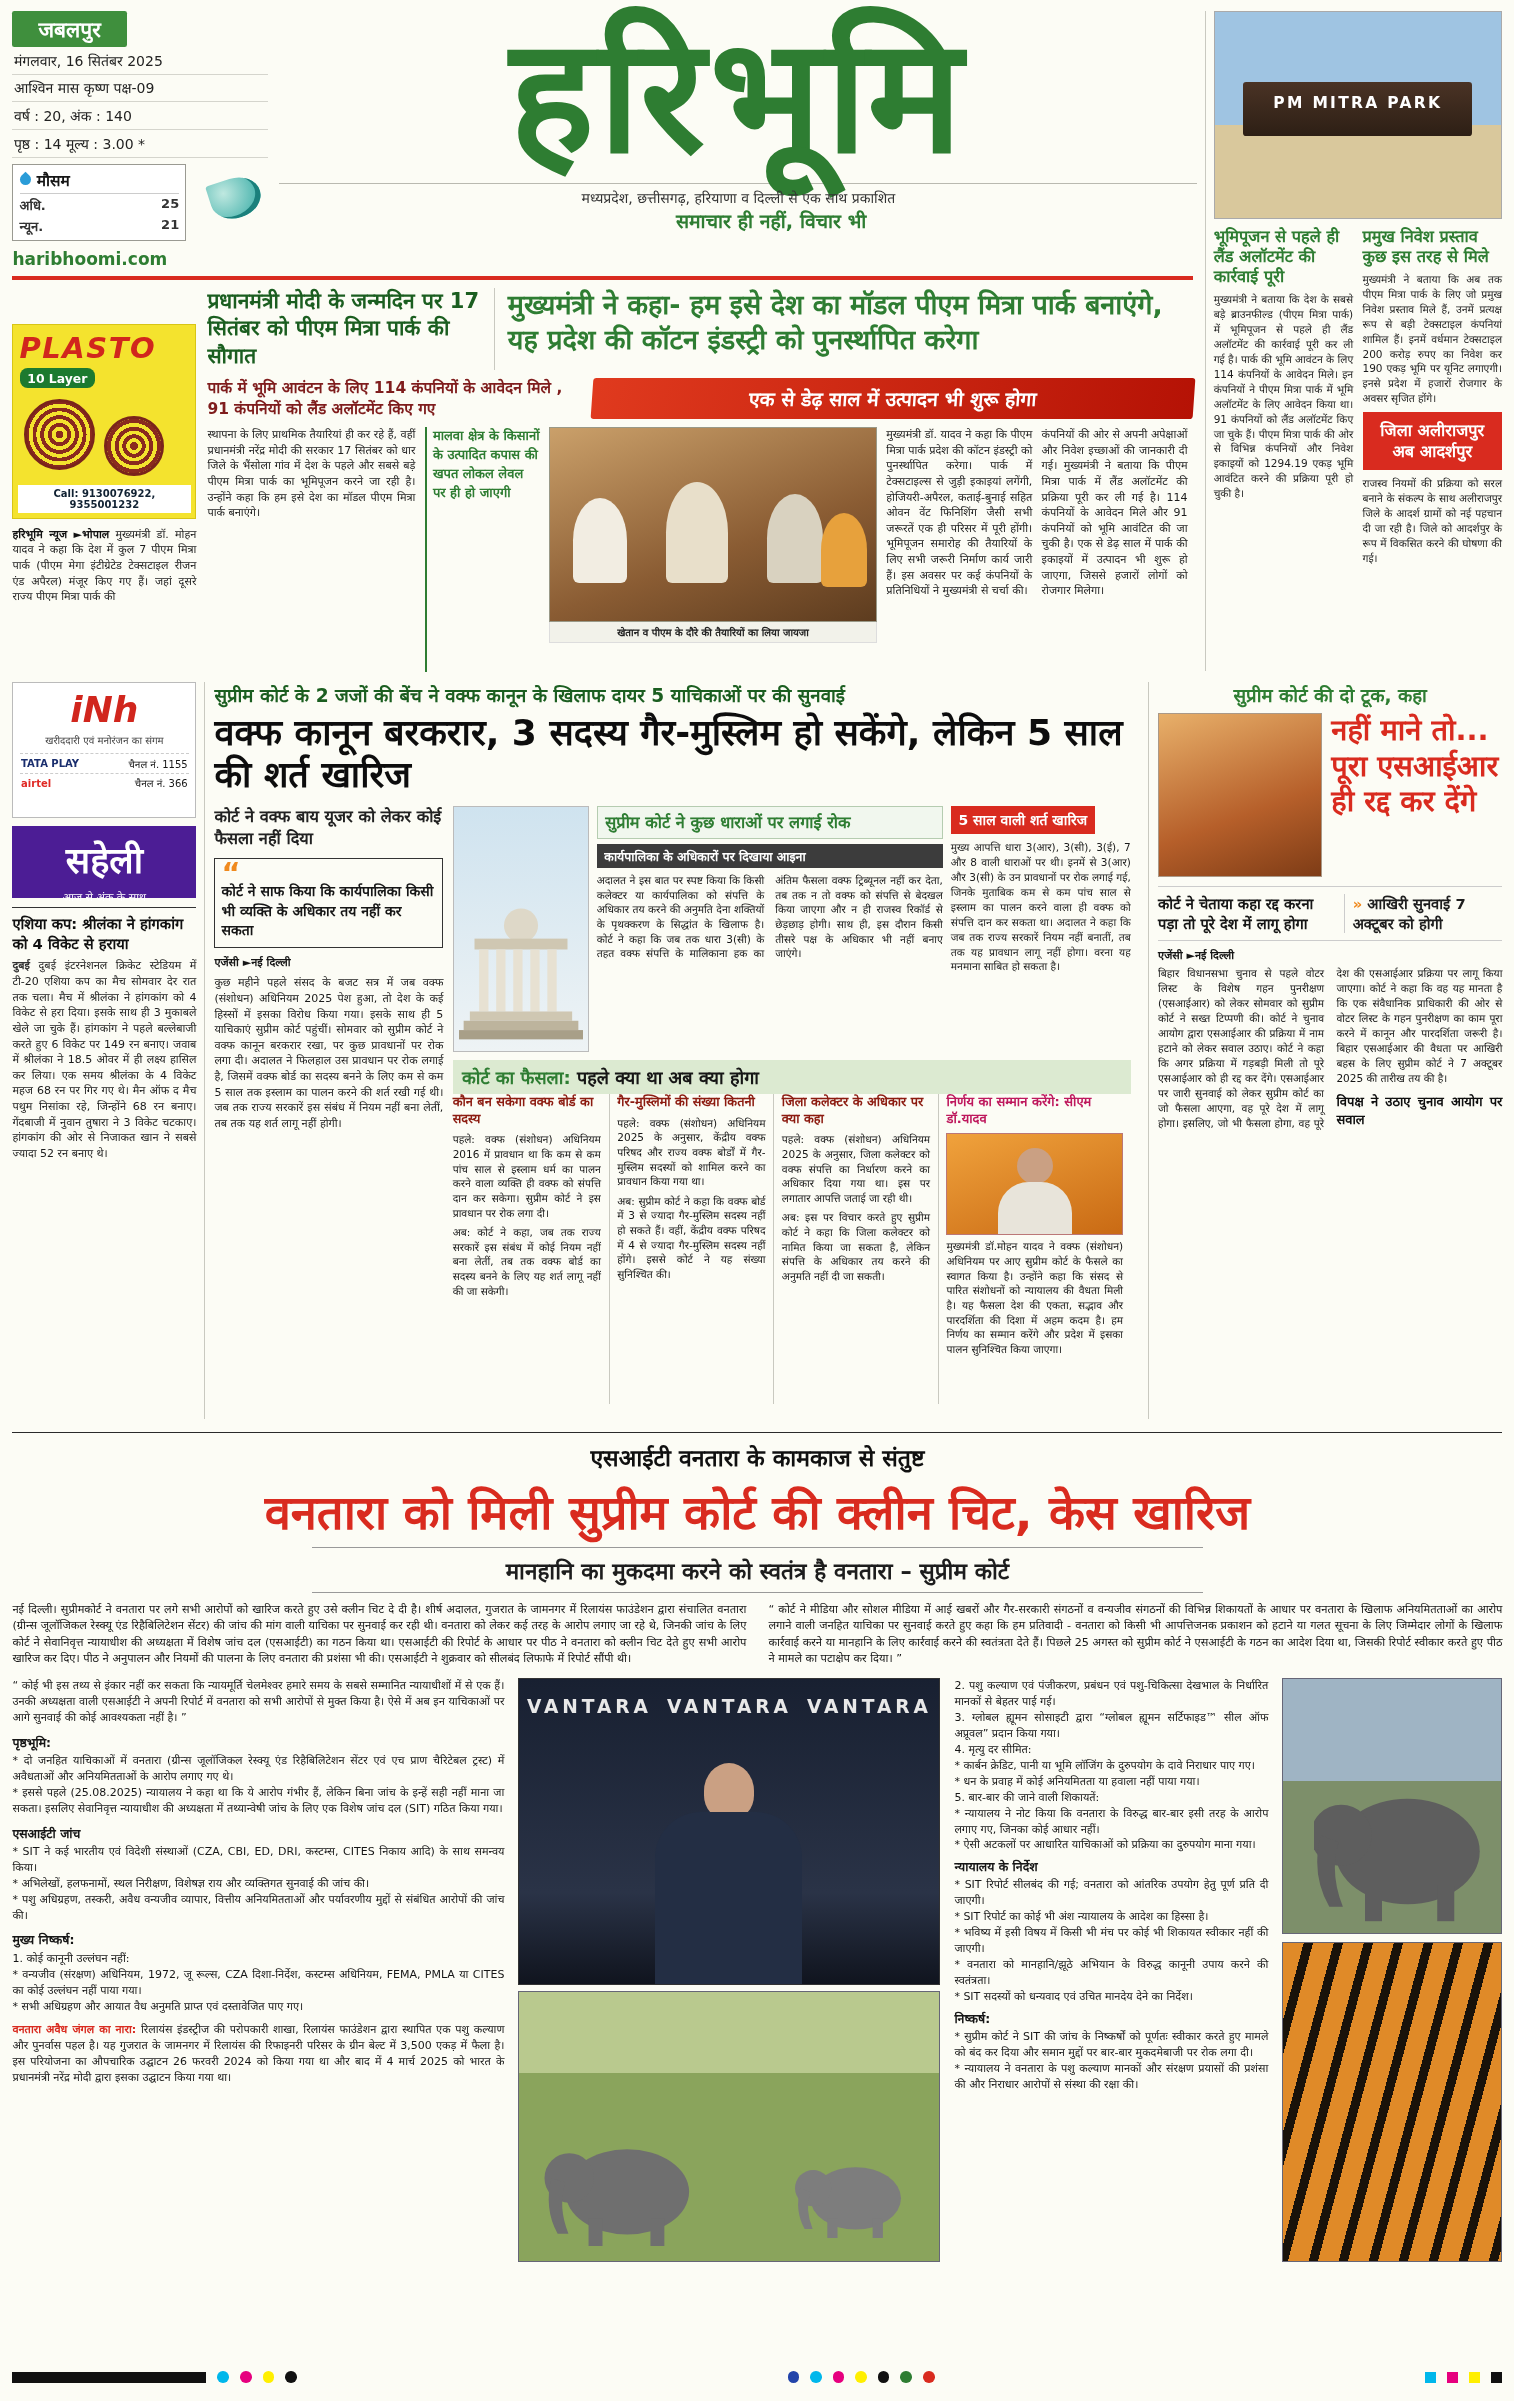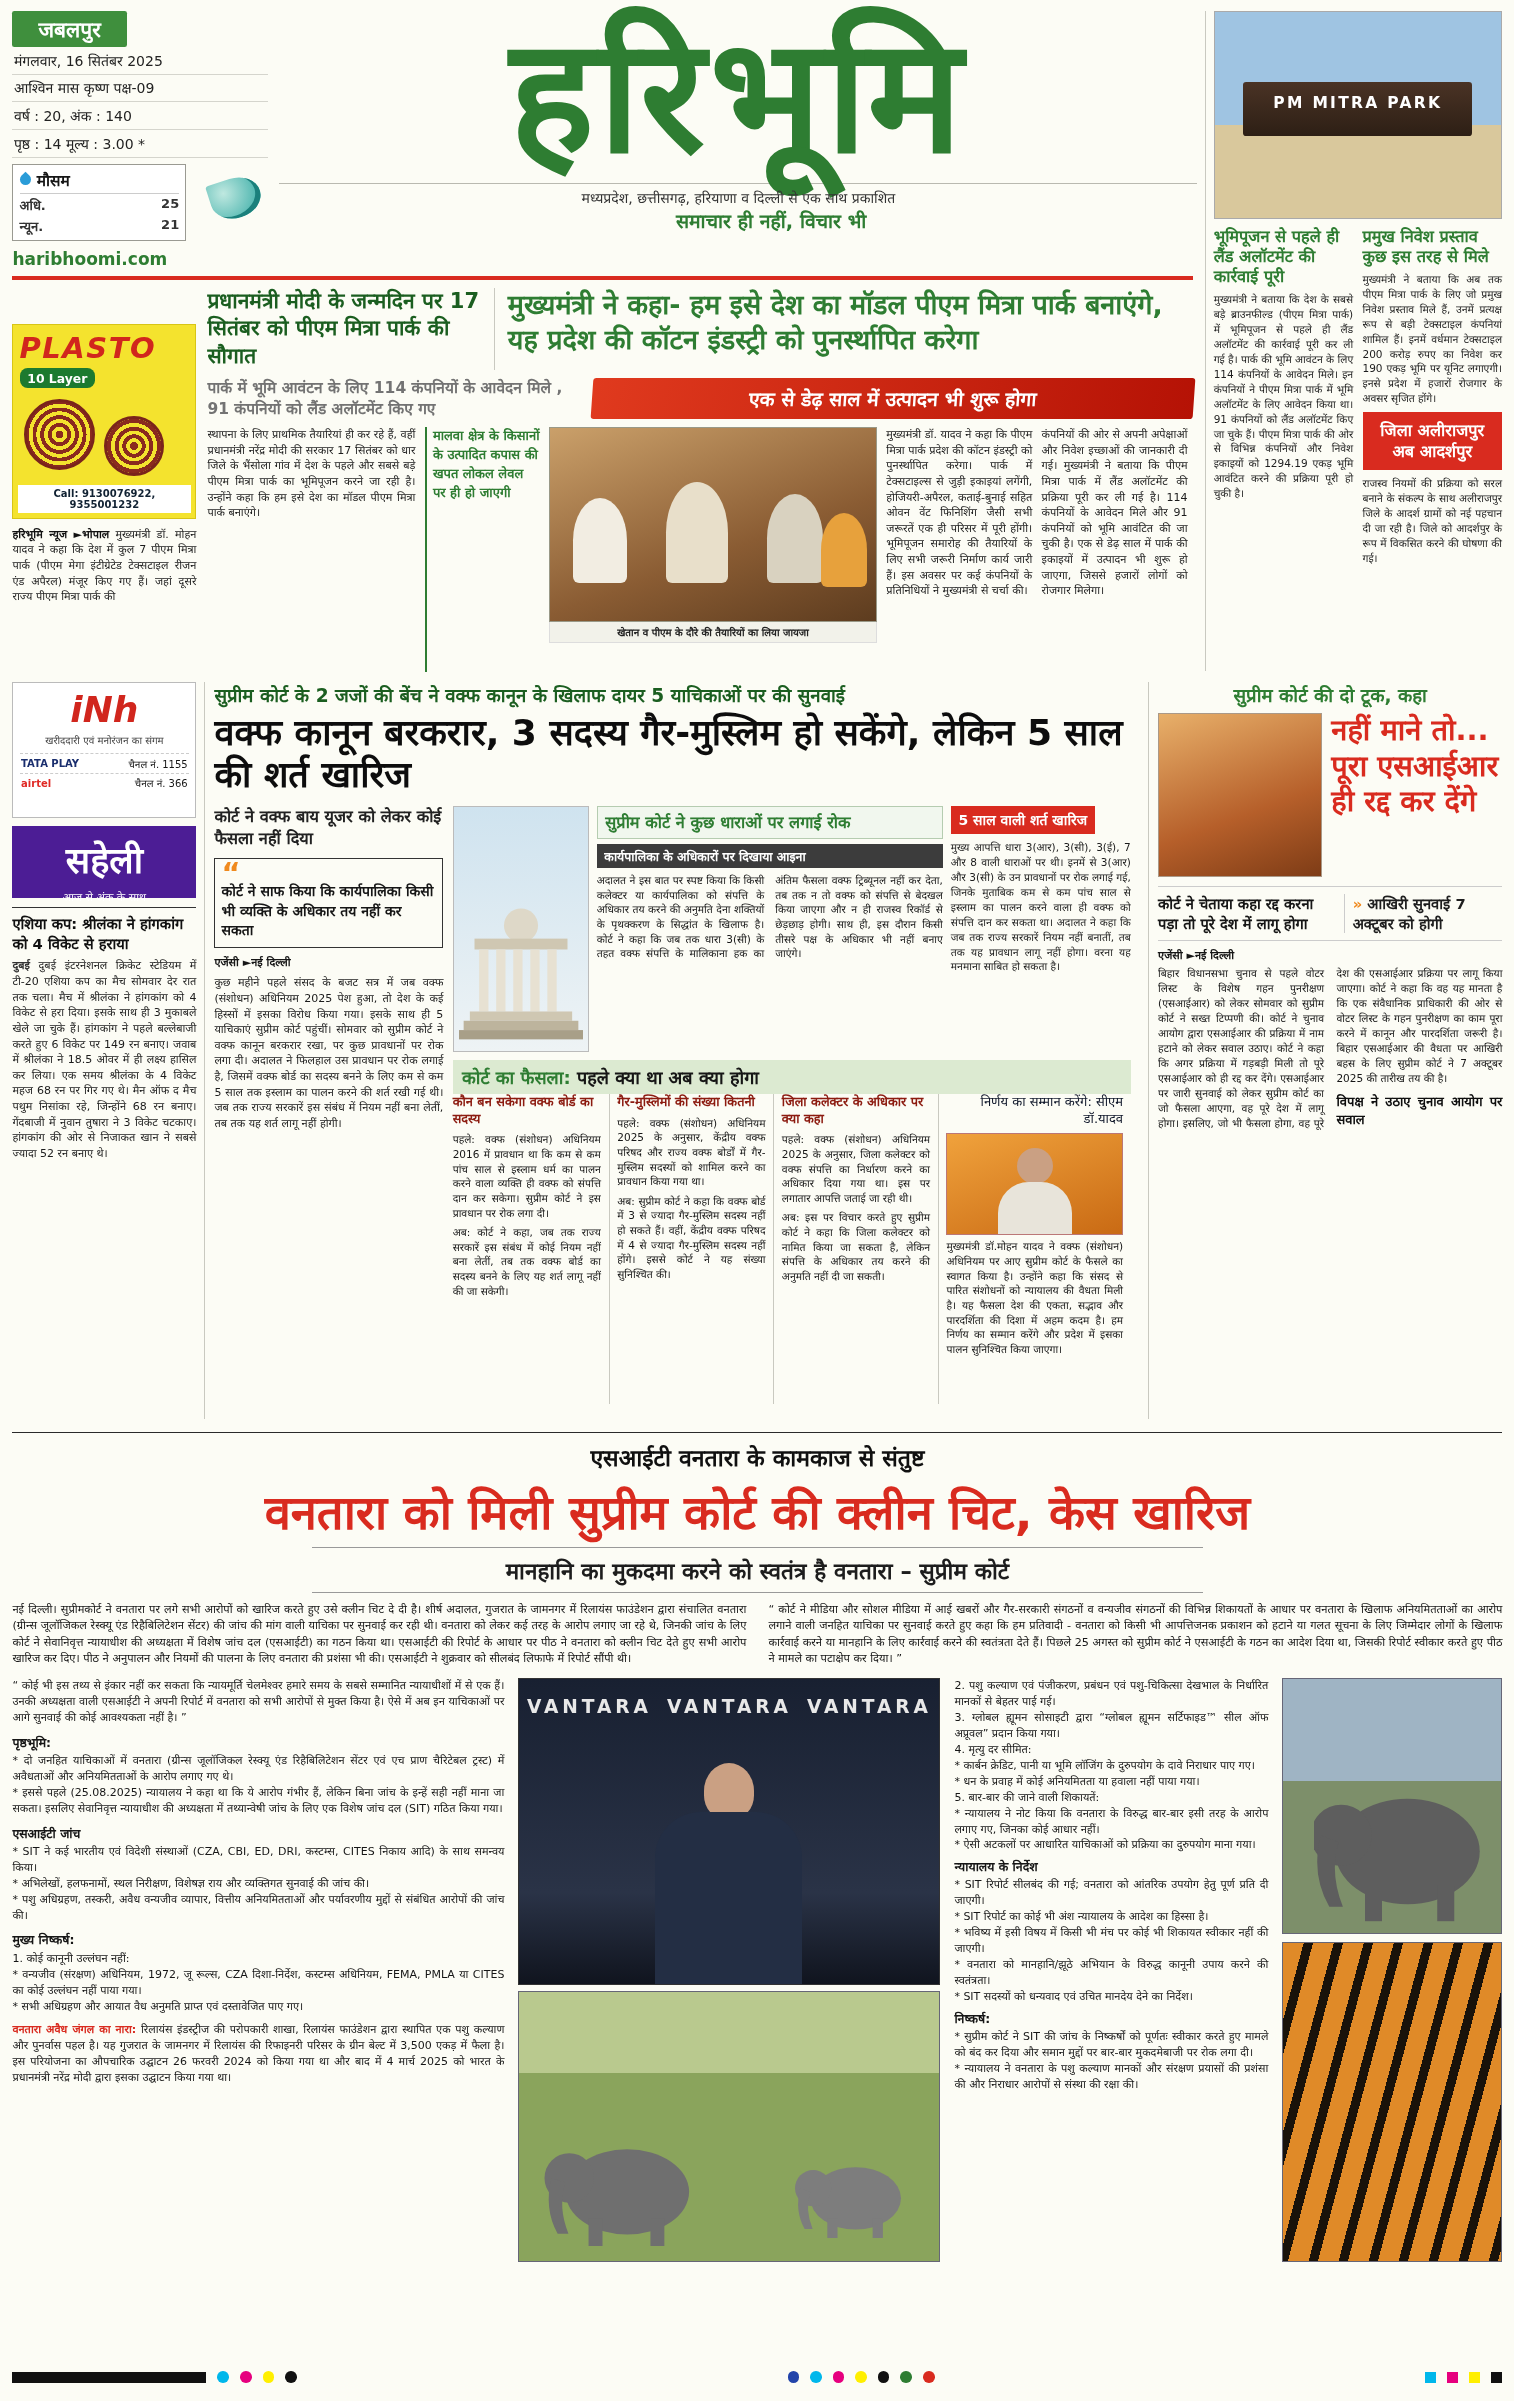--- a/index.html
+++ b/index.html
@@ -54,21 +54,21 @@
         background:repeating-radial-gradient(circle, #8a2a1f 0 3.9px, #f4e32e 3.9px 7.7px); border:3.1px solid #7a241b;}
   .coil.c1{left:11px; top:74px;}
   .coil.c2{left:91px; top:91px; width:60px; height:60px;}
   .plasto-phone{position:absolute; left:4.6px; right:4.6px; bottom:4.6px; background:#fff; font-size:10px; font-weight:bold; text-align:center; padding:3.1px 1.5px; color:#123;}
   .lead-left p{margin-top:7.7px;}
   .lead-main{flex:1; display:flex; flex-direction:column;}
   .lead-headrow{display:flex; gap:12.4px;}
   .side-head{width:288px; font-size:21px; line-height:1.3; color:var(--dgreen); font-weight:bold; border-right:0.8px solid #c9c9c0; padding-right:11px;}
   .main-head{flex:1; font-size:27px; line-height:1.28; color:var(--green); font-weight:bold;}
   .lead-subrow{display:flex; gap:12.4px; margin-top:7.7px; align-items:flex-start;}
-  .subhead{width:372px; font-size:15.5px; font-weight:bold; color:#737373; line-height:1.35;}
+  .subhead{width:372px; font-size:15.5px; font-weight:bold; color:#7f1d1d; line-height:1.35;}
   .banner-red{flex:1; background:linear-gradient(100deg,#e03a1e,#b51205); color:#fff; font-size:19.4px; font-weight:bold; text-align:center; padding:7px 4.6px; border-radius:3.1px; transform:skewX(-4deg);}
   .lead-body{display:flex; gap:9.3px; margin-top:7.7px; flex:1;}
   .lead-body .col{width:208px;}
   .lead-body .c34{width:146px;}
   .pull-green{width:115px; font-size:13px; font-weight:bold; color:var(--green); line-height:1.45; border-left:2.3px solid var(--green); padding-left:6.2px;}
   .meet-photo{width:328px;}
   .meet-photo .ph{position:relative; height:195px; background:linear-gradient(160deg,#caa06a,#8a5c33 60%,#5d3c1f); border:0.8px solid #998; overflow:hidden;}
   .fig{position:absolute; border-radius:50% 50% 6.2px 6.2px;}
   .meet-photo figcaption{font-size:10px; font-weight:bold; text-align:center; padding:3.1px 1.5px; color:#222; background:#f2f2ea; border:0.8px solid #ddd; border-top:none;}
 
@@ -106,21 +106,21 @@
   .reject{width:180px;}
   .reject-tag{display:inline-block; background:var(--red); color:#fff; font-weight:bold; font-size:14px; padding:4.6px 7.7px; margin-bottom:6.2px;}
   .decision-bar{margin-top:7.7px; background:#dcead1; padding:5.4px 9.3px; font-size:18px; font-weight:bold;}
   .decision-bar .lab{color:var(--green);}
   .decision-cols{display:flex; margin-top:0; flex:1;}
   .dcol{flex:1; padding:0 7.7px; border-right:0.8px solid #c9c9c0;}
   .dcol:first-child{padding-left:0;}
   .dcol-title{font-size:12.8px; font-weight:bold; color:#8c1b10; line-height:1.3; margin-bottom:4.6px;}
   .dcol p{font-size:10.5px; line-height:1.4; text-align:justify; margin-bottom:4.6px;}
   .dcol.cm{flex:none; width:192px; border-right:none;}
-  .cm-head{font-size:13px; font-weight:normal; color:#0f172a; line-height:1.3;text-align:right;}
+  .cm-head{font-size:13px; font-weight:bold; color:#be185d; line-height:1.3;}
   .cm-photo{height:102px; margin:4.6px 0; background:linear-gradient(160deg,#f0a23c,#c96a14); border:0.8px solid #b77; position:relative; overflow:hidden;}
   .cm-photo .head{position:absolute; left:50%; top:14px; width:36px; height:36px; margin-left:-18px; background:#caa083; border-radius:50%;}
   .cm-photo .body{position:absolute; left:50%; top:48px; width:74px; height:54px; margin-left:-37px; background:#e8e4da; border-radius:31px 31px 0 0;}
   .w-right{flex:1; border-left:0.8px solid #c9c9c0; padding-left:9.3px; margin-left:7.7px;}
   .sir-header{font-size:18.6px; font-weight:bold; color:var(--green); text-align:center; margin-bottom:6.2px;}
   .sir-top{display:flex; gap:9.3px;}
   .sir-photo{width:164px; height:164px; background:linear-gradient(160deg,#e8b06a,#b65f2a 60%,#7e3c16); border:0.8px solid #a98;}
   .sir-head{flex:1; font-size:29px; line-height:1.22; font-weight:bold; color:var(--red);}
   .sir-subrow{display:flex; gap:7.7px; margin-top:9.3px; border-top:0.8px solid #ccc; border-bottom:0.8px solid #ccc; padding:6.2px 0;}
   .sir-warn{flex:1.2; font-size:14.7px; font-weight:bold; line-height:1.35; border-right:0.8px solid #ccc; padding-right:6.2px;}

